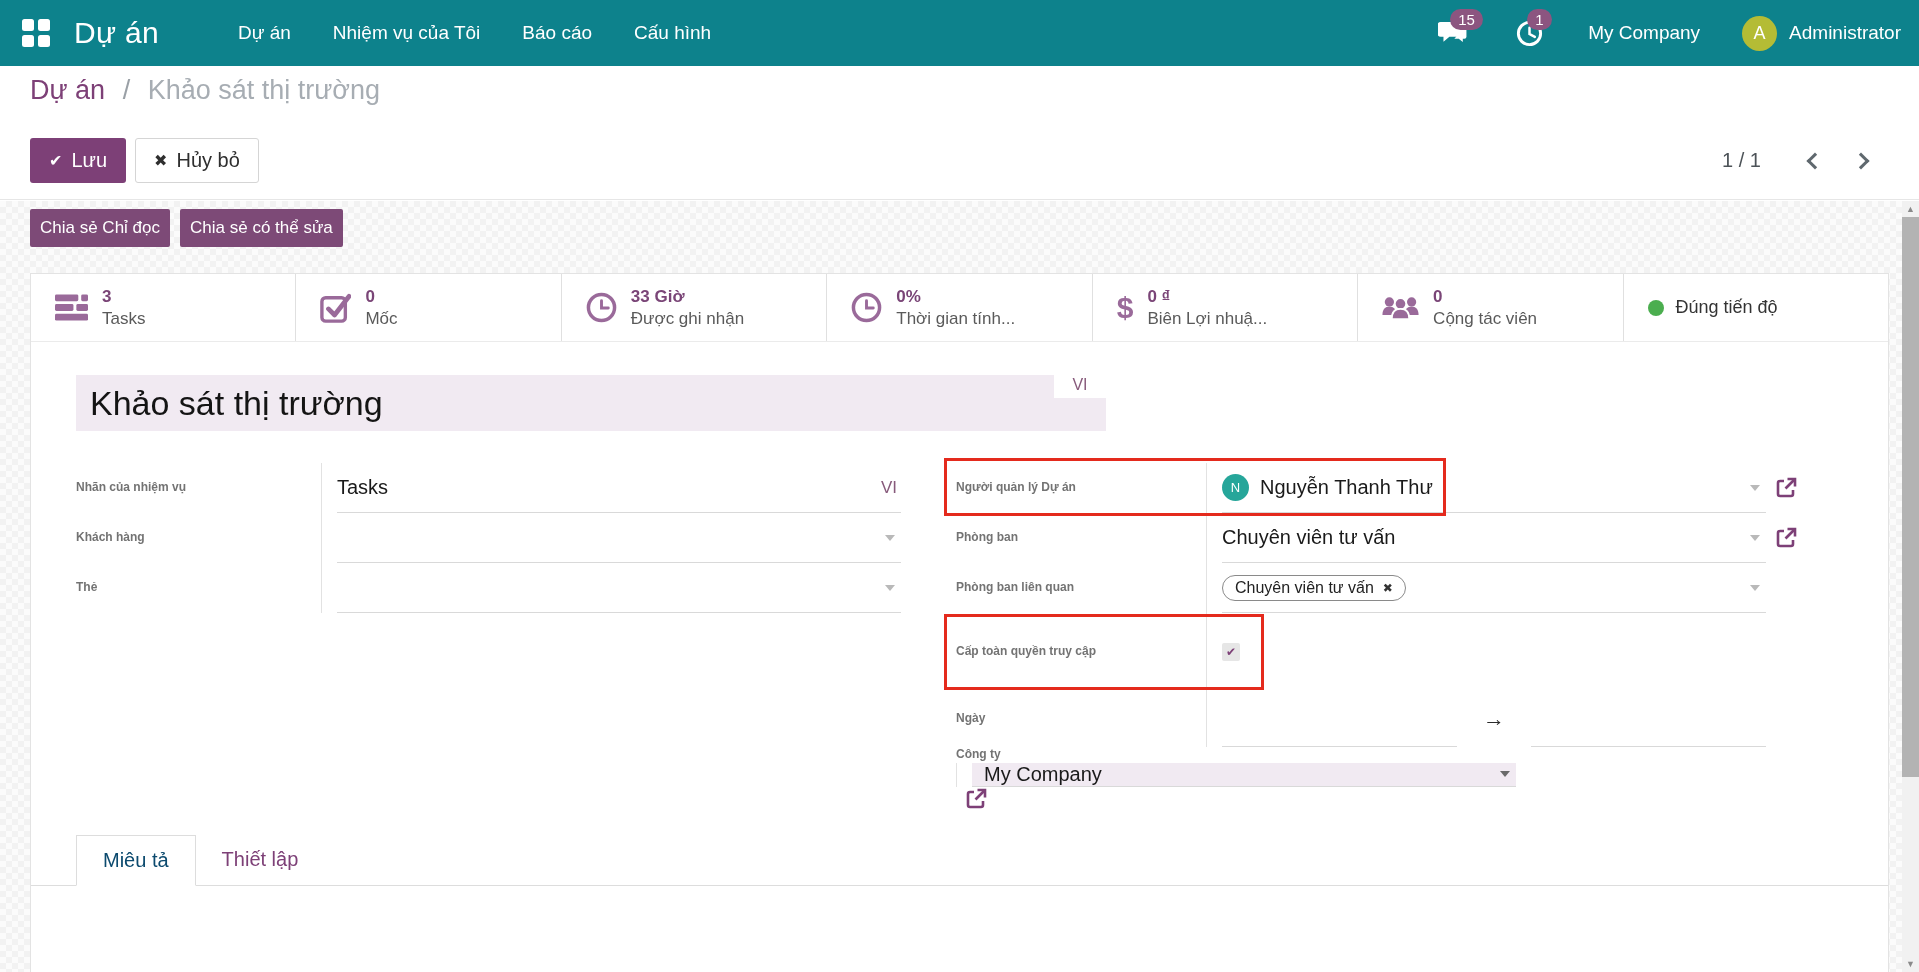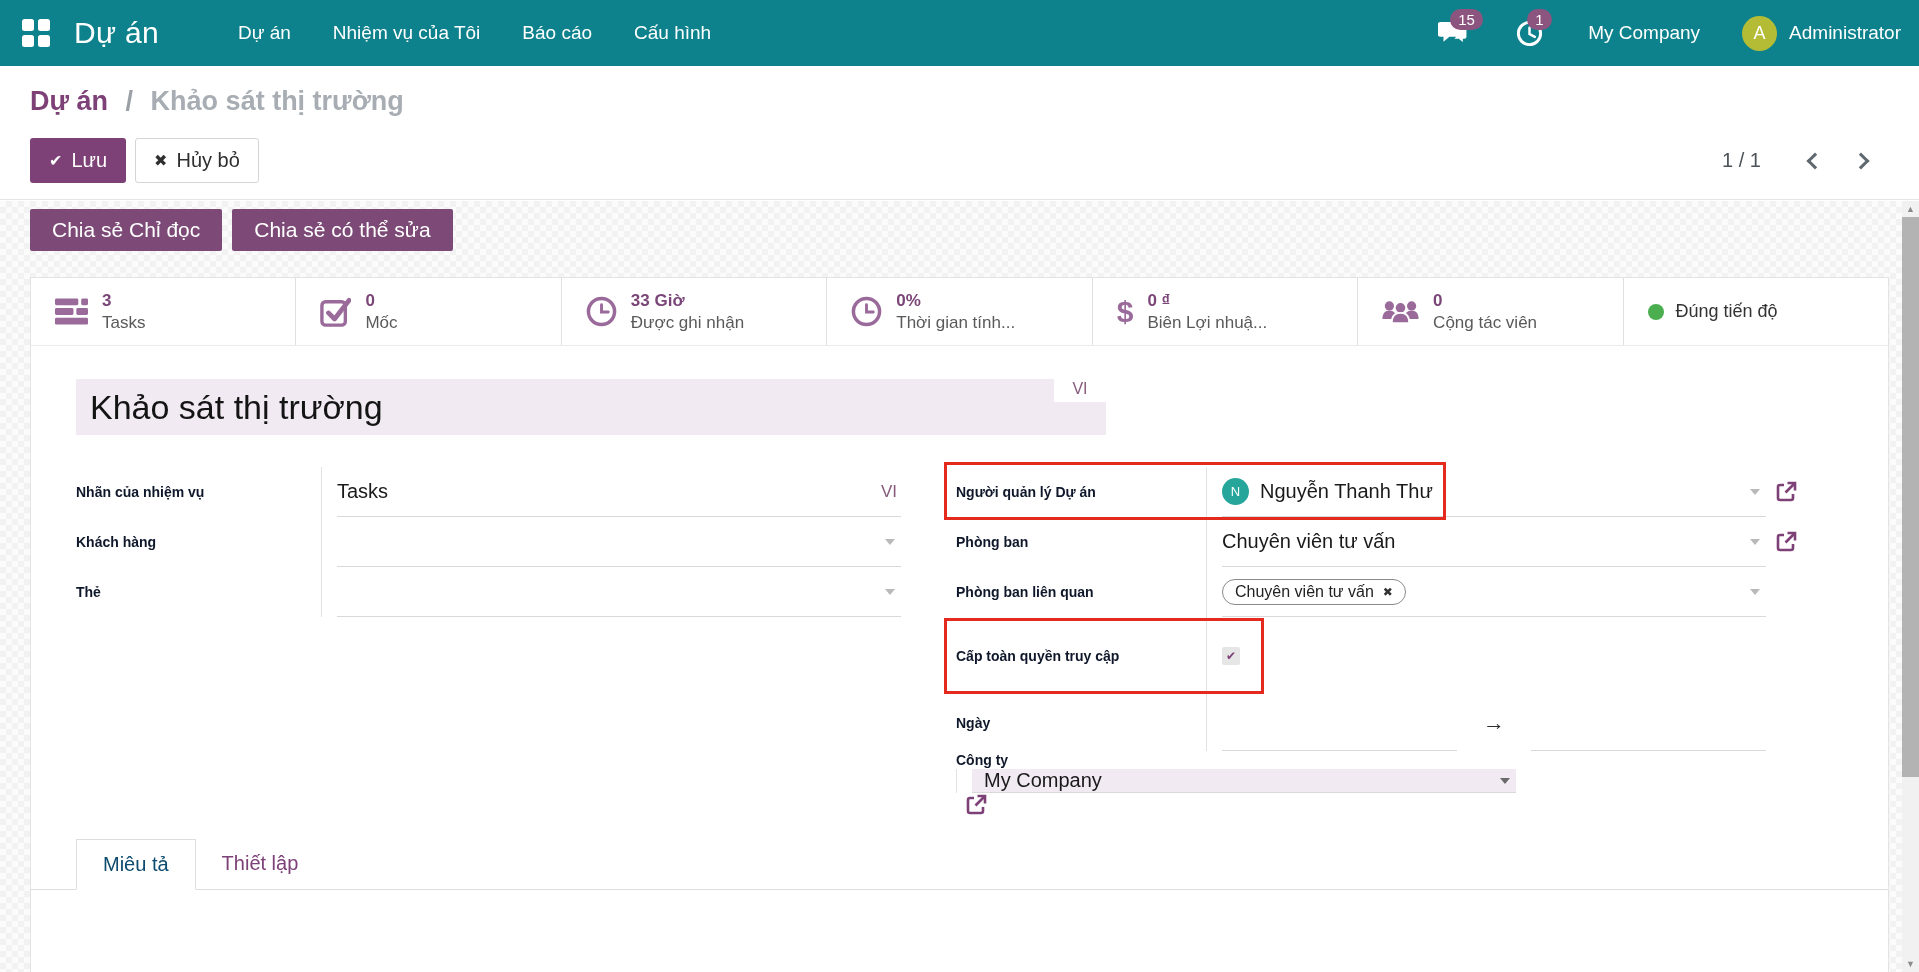--- a/index.html
+++ b/index.html
@@ -22,21 +22,21 @@
   .nav-badge { position:absolute; top:-4px; left:22px; background:#8c5580; color:#fff;
     border-radius:11px; font-size:15px; line-height:21px; padding:0 8px; }
   .nav-company { font-size:19px; margin:0 42px 0 34px; cursor:pointer; }
   .nav-avatar { width:35px; height:35px; border-radius:50%; background:#b4bc35; color:#fff;
     display:flex; align-items:center; justify-content:center; font-size:18px; }
   .nav-user { font-size:19px; margin-left:12px; cursor:pointer; }
 
   
   .control-panel { position:absolute; top:66px; left:0; right:0; height:134px; background:#fff;
     border-bottom:1px solid #e6e6e6; }
-  .breadcrumb { position:absolute; left:30px; top:20px; font-size:27px;font-weight:bold; }
+  .breadcrumb { position:absolute; left:30px; top:9px; font-size:27px; }
   .bc-parent { color:#7d4077; cursor:pointer; }
   .bc-sep { color:#9aa0a6; margin:0 10px; }
   .bc-current { color:#a7adb3; }
   .cp-buttons { position:absolute; left:30px; top:72px; display:flex; gap:9px; }
   .btn { font-size:20px; padding:10px 18px; border-radius:3px; display:flex; align-items:center; gap:9px; cursor:pointer; border:1px solid transparent; }
   .btn-save { background:#7d4077; color:#fff; }
   .btn-discard { background:#fff; color:#2f2f2f; border:1px solid #d5d5d5; }
   .btn .glyph { font-size:16px; }
   .pager { position:absolute; right:52px; top:83px; display:flex; align-items:center; color:#4d5358; }
   .pager-text { font-size:20px; }
@@ -45,21 +45,21 @@
   .chev-right { transform:rotate(-45deg); margin-left:34px; }
 
   
   .content { position:absolute; top:201px; left:0; right:0; bottom:0;
     background-color:#fbfbfb;
     background-image:
       linear-gradient(45deg,#f2f2f2 25%,transparent 25%,transparent 75%,#f2f2f2 75%),
       linear-gradient(45deg,#f2f2f2 25%,transparent 25%,transparent 75%,#f2f2f2 75%);
     background-size:12px 12px; background-position:0 0,6px 6px; }
   .share-row { margin:8px 0 0 30px; display:flex; gap:10px; }
-  .share-btn { background:#7d4a77; color:#fff; font-size:21px; padding:9px 22px; border-radius:2px; cursor:pointer; }
+  .share-btn { background:#7d4a77; color:#fff; font-size:17px; padding:9px 10px; border-radius:2px; cursor:pointer; }
 
   .sheet { margin:26px 30px 0 30px; background:#fff; border:1px solid #e3e3e3; height:780px; position:relative; }
 
   
   .stat-row { display:flex; border-bottom:1px solid #ebebeb; height:68px; }
   .stat-cell { flex:1; display:flex; align-items:center; padding-left:24px; border-right:1px solid #e0e0e0; cursor:pointer; background:#fff; }
   .stat-cell:last-child { border-right:none; }
   .stat-icon { color:#9a6a9a; margin-right:14px; display:flex; align-items:center; }
   .stat-text { display:flex; flex-direction:column; line-height:1.25; }
   .stat-value { color:#7a4577; font-weight:bold; font-size:17px; }
@@ -73,21 +73,21 @@
   .title-input { background:#f1eaf2; height:56px; display:flex; align-items:center;
     font-size:34px; padding-left:14px; color:#141414; }
   .title-lang { position:absolute; right:0; top:-4px; width:52px; height:27px; background:#fff;
     color:#875a7b; font-size:16px; display:flex; align-items:center; justify-content:center; cursor:pointer; }
 
   
   .form { display:flex; padding:0 45px; margin-top:32px; }
   .col-left { width:825px; margin-right:55px; }
   .col-right { flex:1; position:relative; }
   .frow { display:flex; height:50px; }
-  .flabel { display:flex; align-items:center; font-weight:bold; font-size:14px; color:#0f172a; line-height:1.3; }
+  .flabel { display:flex; align-items:center; font-weight:bold; font-size:12px; color:#737373; line-height:1.3; }
   .col-left .flabel { width:245px; }
   .col-right .flabel { width:250px; }
   .ffield { border-left:1px solid #e2e2e2; padding-left:15px; display:flex; align-items:stretch; }
   .col-left .ffield { flex:1; }
   .col-right .ffield { width:560px; }
   .control { flex:1; position:relative; display:flex; align-items:center;
     border-bottom:1px solid #d9d9d9; font-size:20px; color:#1a1a1a; padding-right:28px; }
   .control.noline { border-bottom:none; }
   .caret { position:absolute; right:6px; top:50%; transform:translateY(-50%);
     width:0; height:0; border-left:5.5px solid transparent; border-right:5.5px solid transparent;

